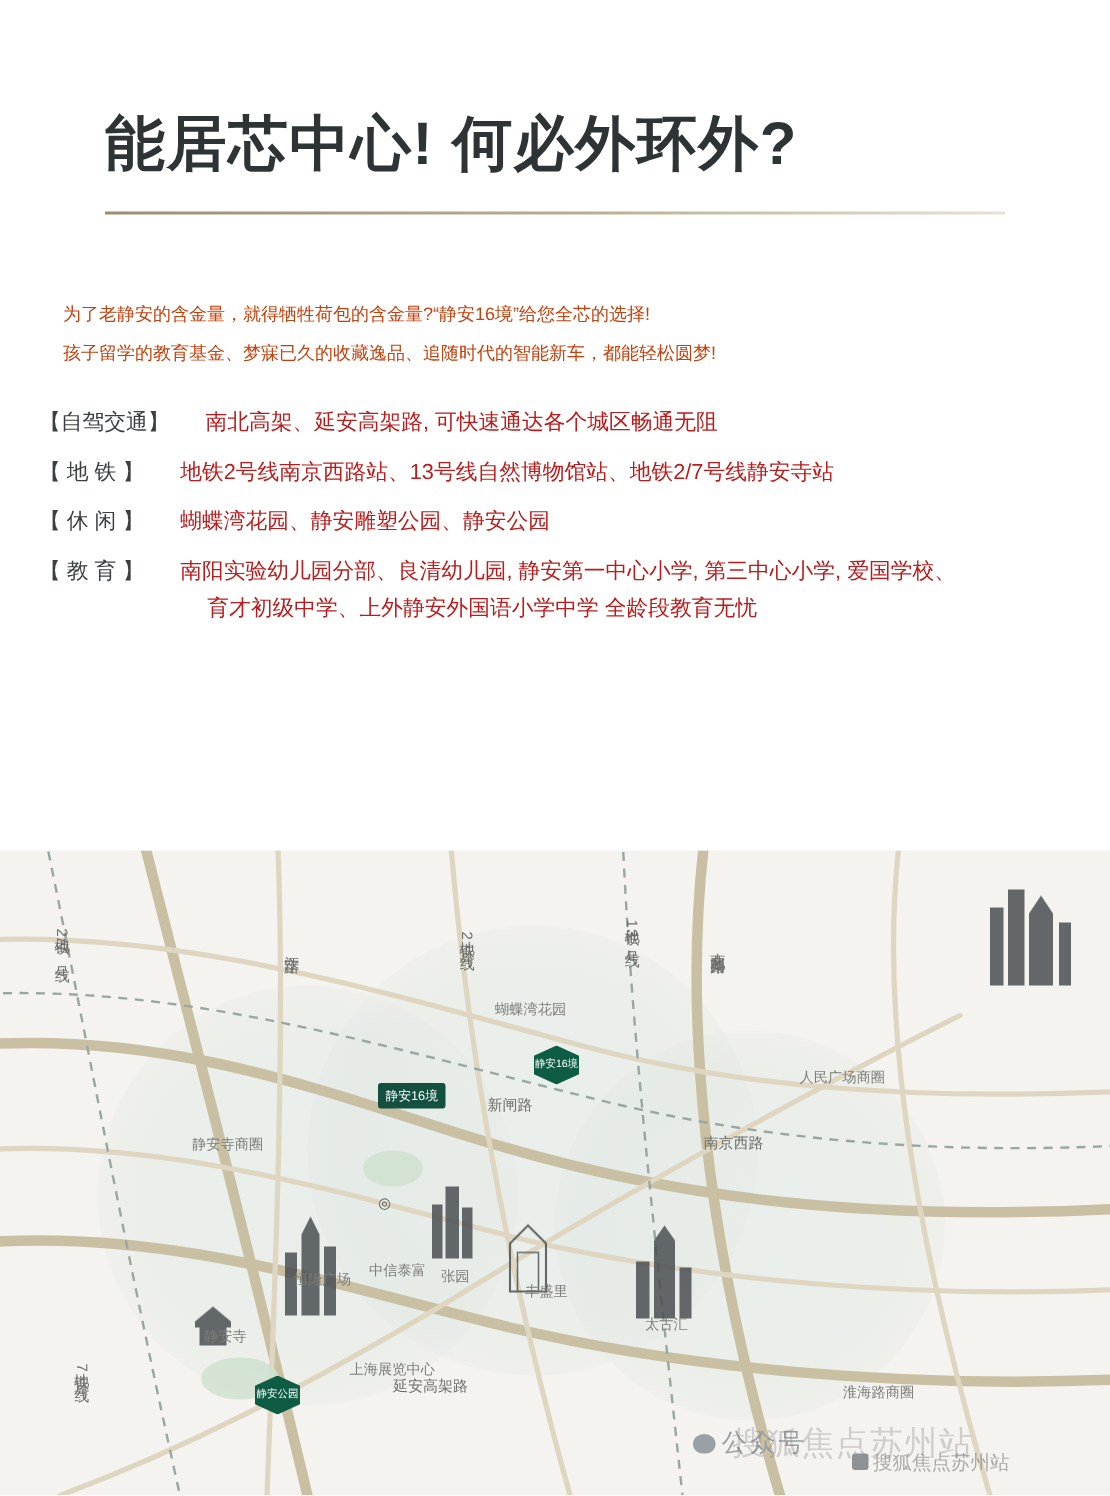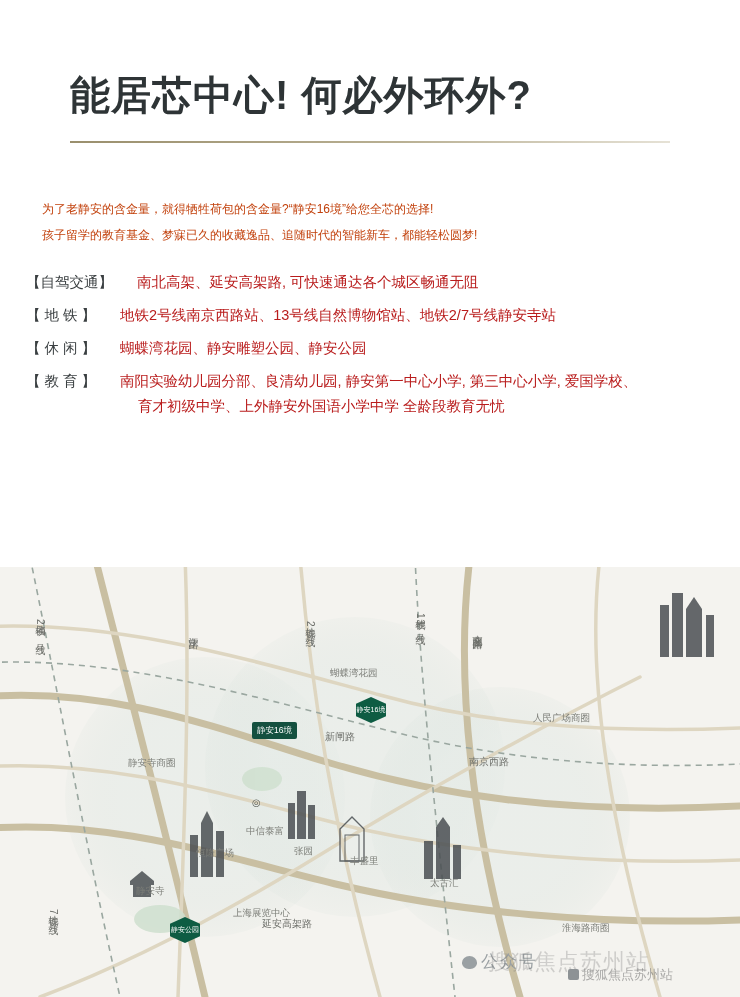--- a/index.html
+++ b/index.html
@@ -305,21 +305,21 @@
     <div class="map-label vertical" style="left:33px; top:50px;">地铁2/7号线</div>
     <div class="map-label vertical" style="left:46px; top:340px;">地铁7号线</div>
 
     <div class="map-label district" style="left:330px; top:100px;">蝴蝶湾花园</div>
     <div class="map-label district" style="left:533px; top:145px;">人民广场商圈</div>
     <div class="map-label district" style="left:128px; top:190px;">静安寺商圈</div>
     <div class="map-label district" style="left:562px; top:355px;">淮海路商圈</div>
     <div class="map-label district" style="left:233px; top:340px;">上海展览中心</div>
     <div class="map-label district" style="left:430px; top:310px;">太古汇</div>
     <div class="map-label district" style="left:136px; top:318px;">静安寺</div>
-    <div class="map-label district" style="left:246px; top:258px;">中信泰富</div>
+    <div class="map-label district" style="left:246px; top:274px;">中信泰富</div>
     <div class="map-label district" style="left:196px; top:280px;">恒隆广场</div>
     <div class="map-label district" style="left:294px; top:278px;">张园</div>
     <div class="map-label district" style="left:350px; top:288px;">丰盛里</div>
 
     <div class="poi-pin" style="left:356px; top:130px;">
       <div class="shape">
           <span>静安16境</span>
         </div>
     </div>
     <div class="poi-pin" style="left:170px; top:350px;">

